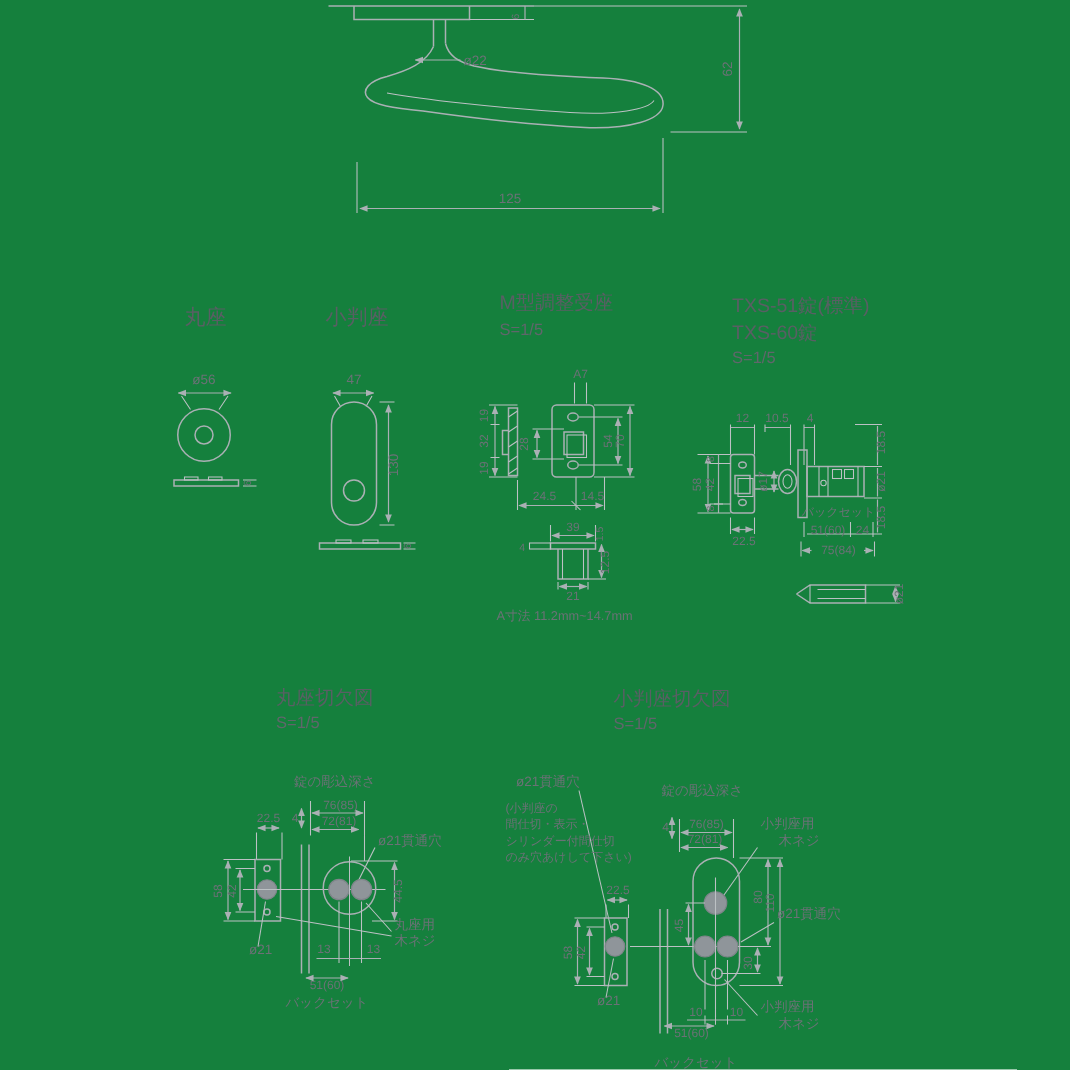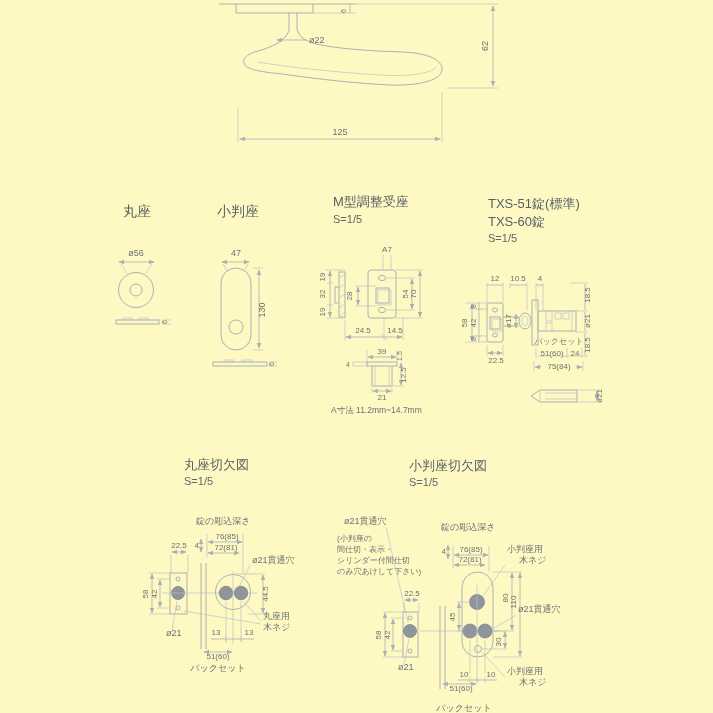--- a/index.html
+++ b/index.html
@@ -1,16 +1,16 @@
 <!DOCTYPE html>
 <html><head>
 <meta charset="utf-8">
 <style>
   html,body{margin:0;padding:0;background:#ffffff;}
-  .canvas{width:713px;height:713px;position:relative;background:#fef9c3;overflow:hidden;}
+  .canvas{width:713px;height:713px;position:relative;background:#15803d;overflow:hidden;}
   svg{font-family:"Liberation Sans","DejaVu Sans",sans-serif;}
   .s{fill:none;stroke:#aab0b4;stroke-width:1;}
   .d{fill:none;stroke:#aab0b4;stroke-width:0.8;}
   .thin{fill:none;stroke:#bcc1c4;stroke-width:0.7;}
   .hole{fill:#8f959a;stroke:#7f858a;stroke-width:0.8;}
   text{fill:#6b7176;font-size:8px;}
   .t7{font-size:7px;}
   .t8{font-size:8px;}
   .t9{font-size:9px;}
   .t11{font-size:11px;fill:#60666b;}

